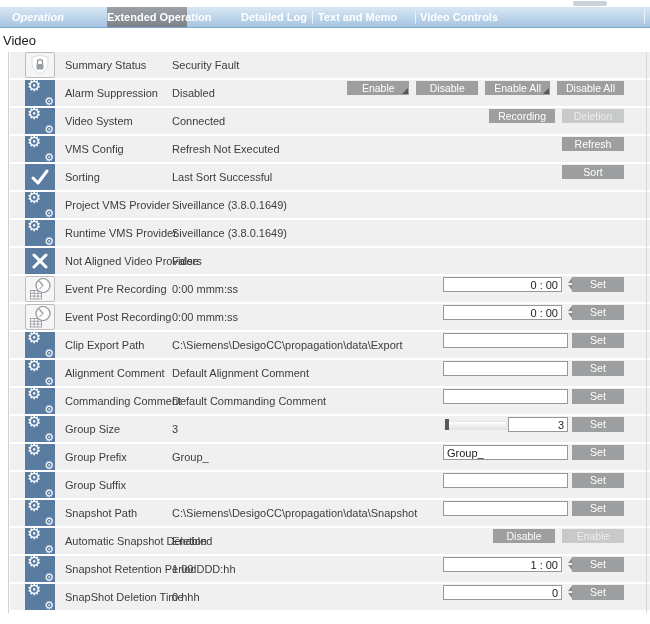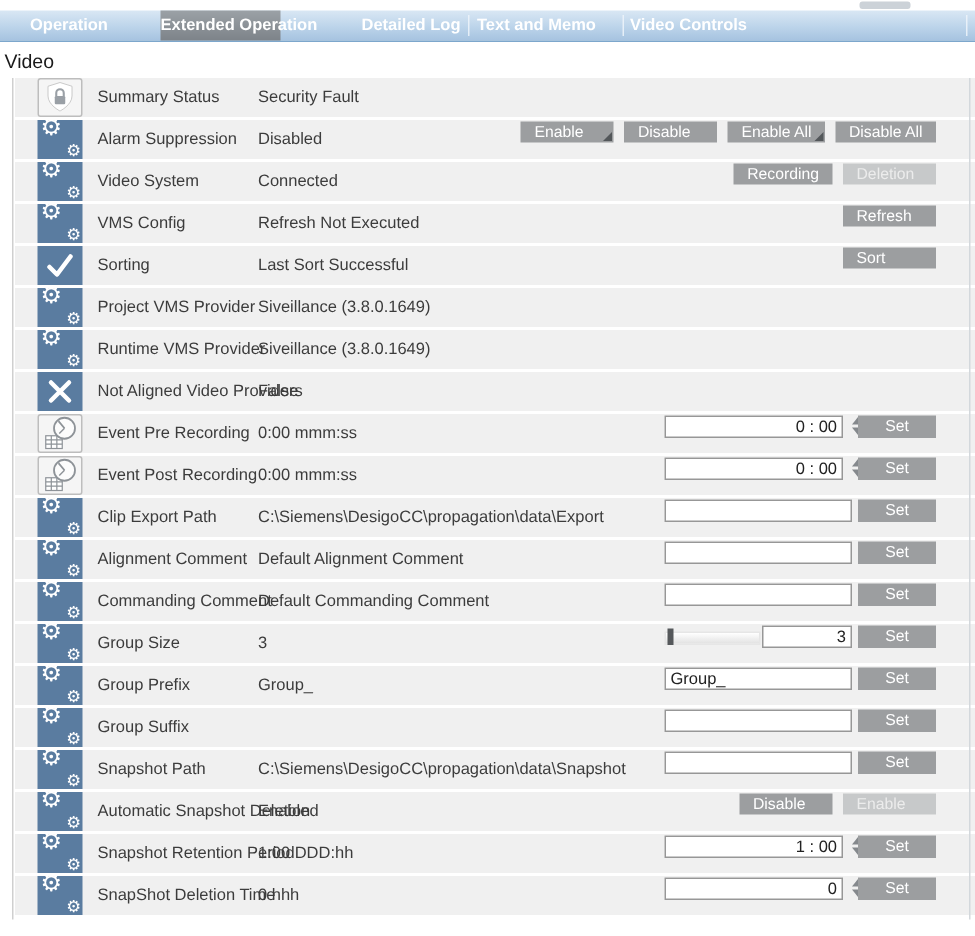--- a/index.html
+++ b/index.html
@@ -34,21 +34,21 @@
   .icon.light{background:#f5f5f5;border:1px solid #bdbdbd;border-radius:2px;}
   .icon .g1{position:absolute;left:2px;top:-2px;font-size:16px;color:#ffffff;line-height:16px;}
   .icon .g2{position:absolute;right:1px;bottom:-1px;font-size:11px;color:#ffffff;line-height:11px;}
   .icon svg{position:absolute;left:0;top:0;}
   .lab{position:absolute;left:55px;top:0;line-height:26px;font-size:11px;color:#3c3c3c;white-space:nowrap;}
   .val{position:absolute;left:162px;top:0;line-height:26px;font-size:11px;color:#3c3c3c;white-space:nowrap;}
   
   .btns{position:absolute;right:26px;top:1px;display:flex;gap:7px;}
   .btn{
     position:relative;display:inline-block;min-width:44px;padding:0 9px;height:14px;line-height:14px;
-    background:#9c9ea0;color:#ffffff;font-size:10.5px;cursor:pointer;white-space:nowrap;
+    background:#9c9ea0;color:#ffffff;font-size:10.5px;text-align:center;cursor:pointer;white-space:nowrap;
   }
   .btn.disabled{background:#c7c9ca;color:#ececec;}
   .btn.dd::after{
     content:"";position:absolute;right:1px;bottom:1px;
     border-left:6px solid transparent;border-bottom:6px solid #53575a;
   }
   
   .ctrl{position:absolute;left:433px;right:26px;top:1px;height:16px;}
   .setbtn{position:absolute;right:0;top:0;width:52px;height:15px;line-height:15px;background:#9c9ea0;color:#fff;font-size:10.5px;text-align:center;cursor:pointer;}
   .numin,.txtin{
@@ -66,21 +66,21 @@
   .numin.short{left:65px;width:60px;}
 </style>
 </head>
 <body>
 
 <div class="topstrip">
   <div class="topthumb"></div>
 </div>
 
 <div class="tabbar" id="tabbar">
-    <div class="tab" style="left: 20px;">Operation</div>
+    <div class="tab" style="left: 12px; font-style: italic;">Operation</div>
     <div class="tab selected" style="left: 107px; width: 80px;">Extended Operation</div>
     <div class="tab" style="left: 202px; padding-left: 39px;">Detailed Log</div>
     <div class="tab" style="left: 318px;">Text and Memo</div>
     <div class="tab" style="left: 420px;">Video Controls</div>
     <div class="tabsep" style="left: 312px;"></div>
     <div class="tabsep" style="left: 415px;"></div>
     <div class="tabsep" style="left: 644px;"></div>
   </div>
 
 <div class="seclabel">Video</div>

